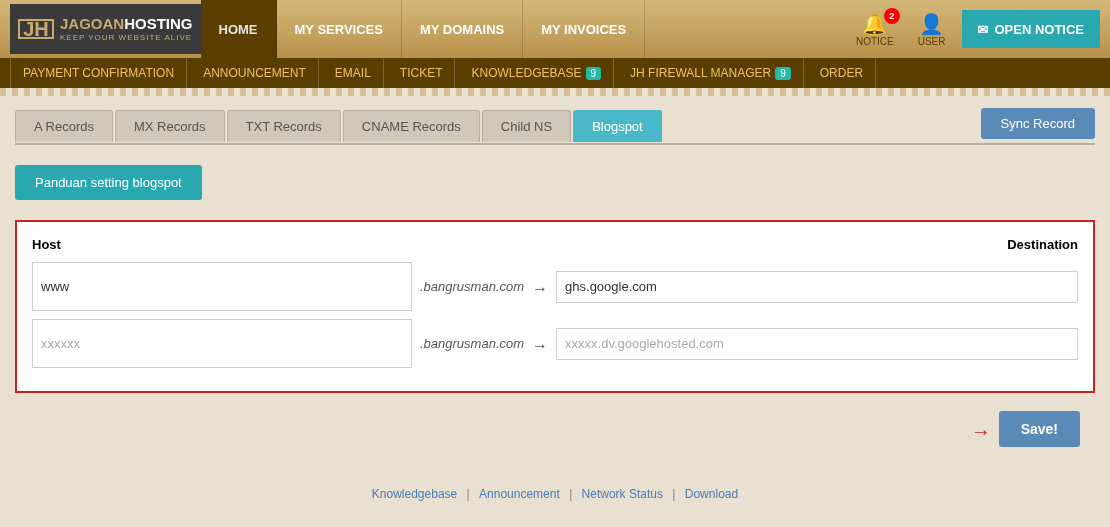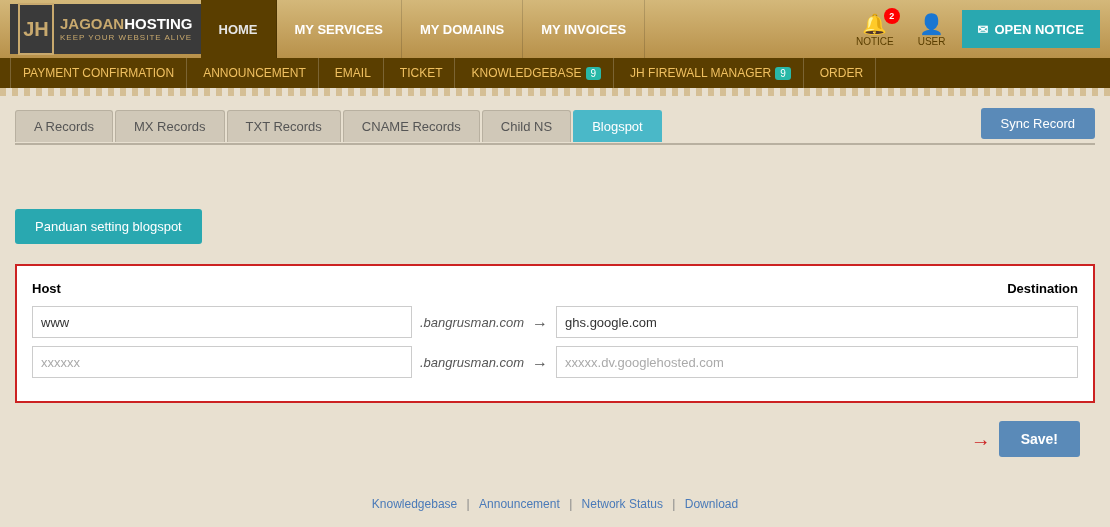--- a/index.html
+++ b/index.html
@@ -21,21 +21,21 @@
     }
     .logo-box {
       background: #3a3a3a;
       padding: 6px 8px;
       display: flex;
       align-items: center;
       height: 50px;
     }
     .logo-icon {
       width: 36px;
-      height: 52px;
+      height: 20px;
       border: 2px solid #c8a96e;
       display: flex;
       align-items: center;
       justify-content: center;
       color: #c8a96e;
       font-size: 20px;
       font-weight: bold;
       margin-right: 6px;
     }
     .logo-text {
@@ -220,21 +220,20 @@
 
     .panduan-btn {
       background: #29a8b0;
       color: white;
       border: none;
       padding: 10px 20px;
       font-size: 13px;
       cursor: pointer;
       border-radius: 3px;
       margin-bottom: 20px;
-      margin-top: 44px;
     }
 
     
     .records-form {
       border: 2px solid #cc2222;
       background: white;
       padding: 15px;
       margin-bottom: 10px;
     }
     .form-header {
@@ -245,21 +244,21 @@
       font-size: 13px;
     }
     .form-row {
       display: flex;
       align-items: center;
       margin-bottom: 8px;
       gap: 8px;
     }
     .form-input-host {
       flex: 0 0 380px;
-      height: 32px;
+      height: 49px;
       border: 1px solid #ccc;
       padding: 0 8px;
       font-size: 13px;
       color: #333;
     }
     .form-input-host::placeholder {
       color: #aaa;
     }
     .domain-label {
       color: #555;

